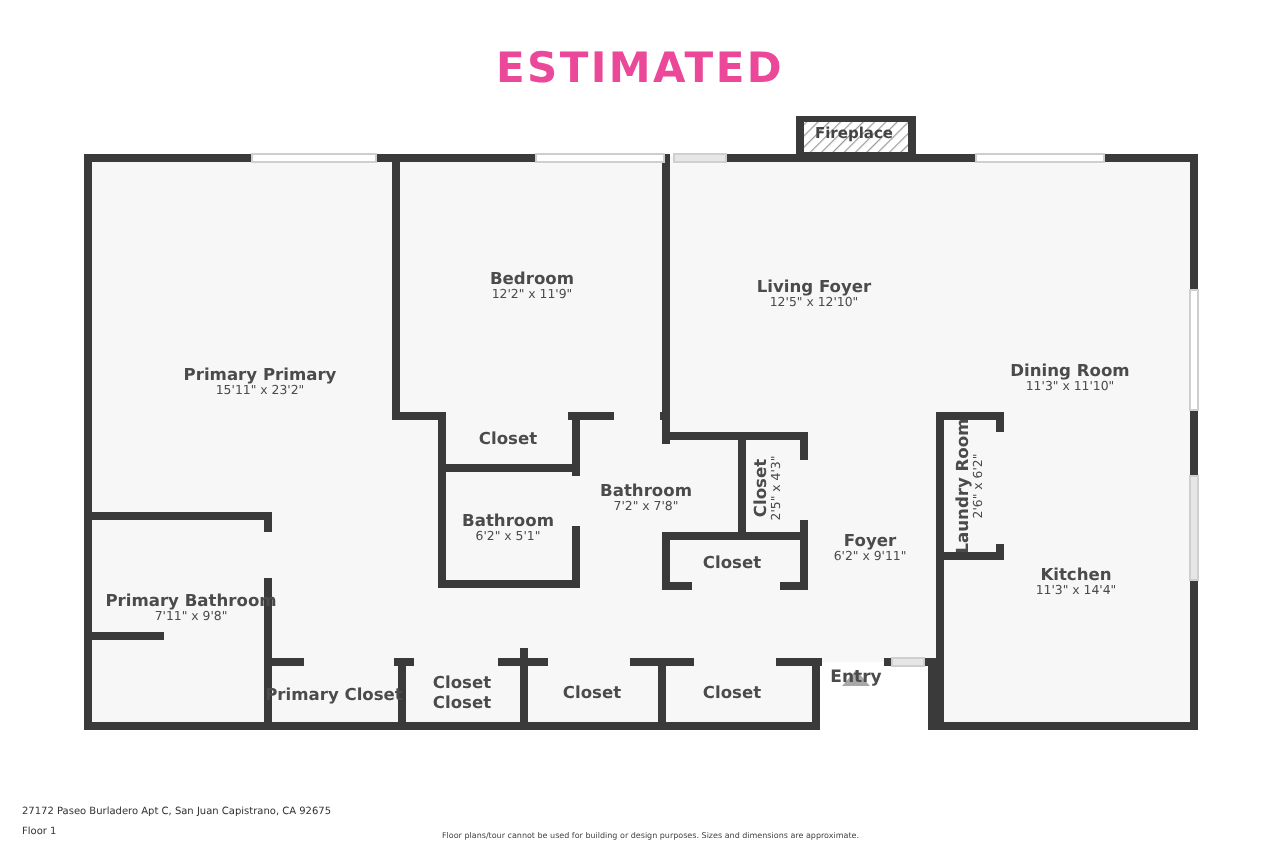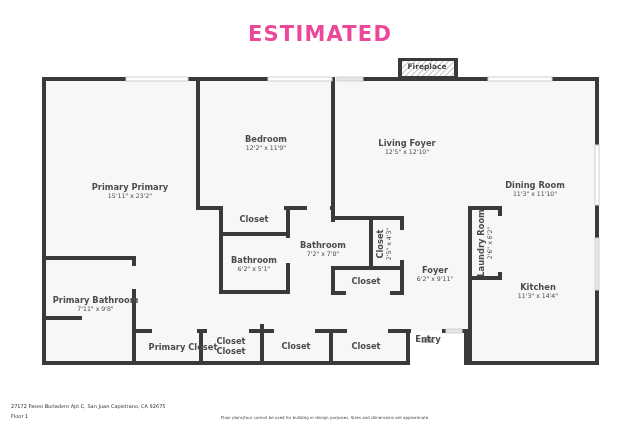--- a/index.html
+++ b/index.html
@@ -159,21 +159,21 @@
   <span class="d">2'6" x 6'2"</span>
 </div>
 <div class="room" style="left:538px;top:291px;">
   <span class="n">Kitchen</span>
   <span class="d">11'3" x 14'4"</span>
 </div>
 <div class="room" style="left:90px;top:304px;padding-left:11px;">
   <span class="n">Primary Bathroom</span>
   <span class="d">7'11" x 9'8"</span>
 </div>
-<div class="room" style="left:183px;top:347px;">
+<div class="room" style="left:167px;top:347px;">
   <span class="n">Primary Closet</span>
 </div>
 <div class="room" style="left:231px;top:346px;">
   <span class="n">Closet</span>
   <span class="n">Closet</span>
 </div>
 <div class="room" style="left:296px;top:346px;">
   <span class="n">Closet</span>
 </div>
 <div class="room" style="left:366px;top:346px;">

